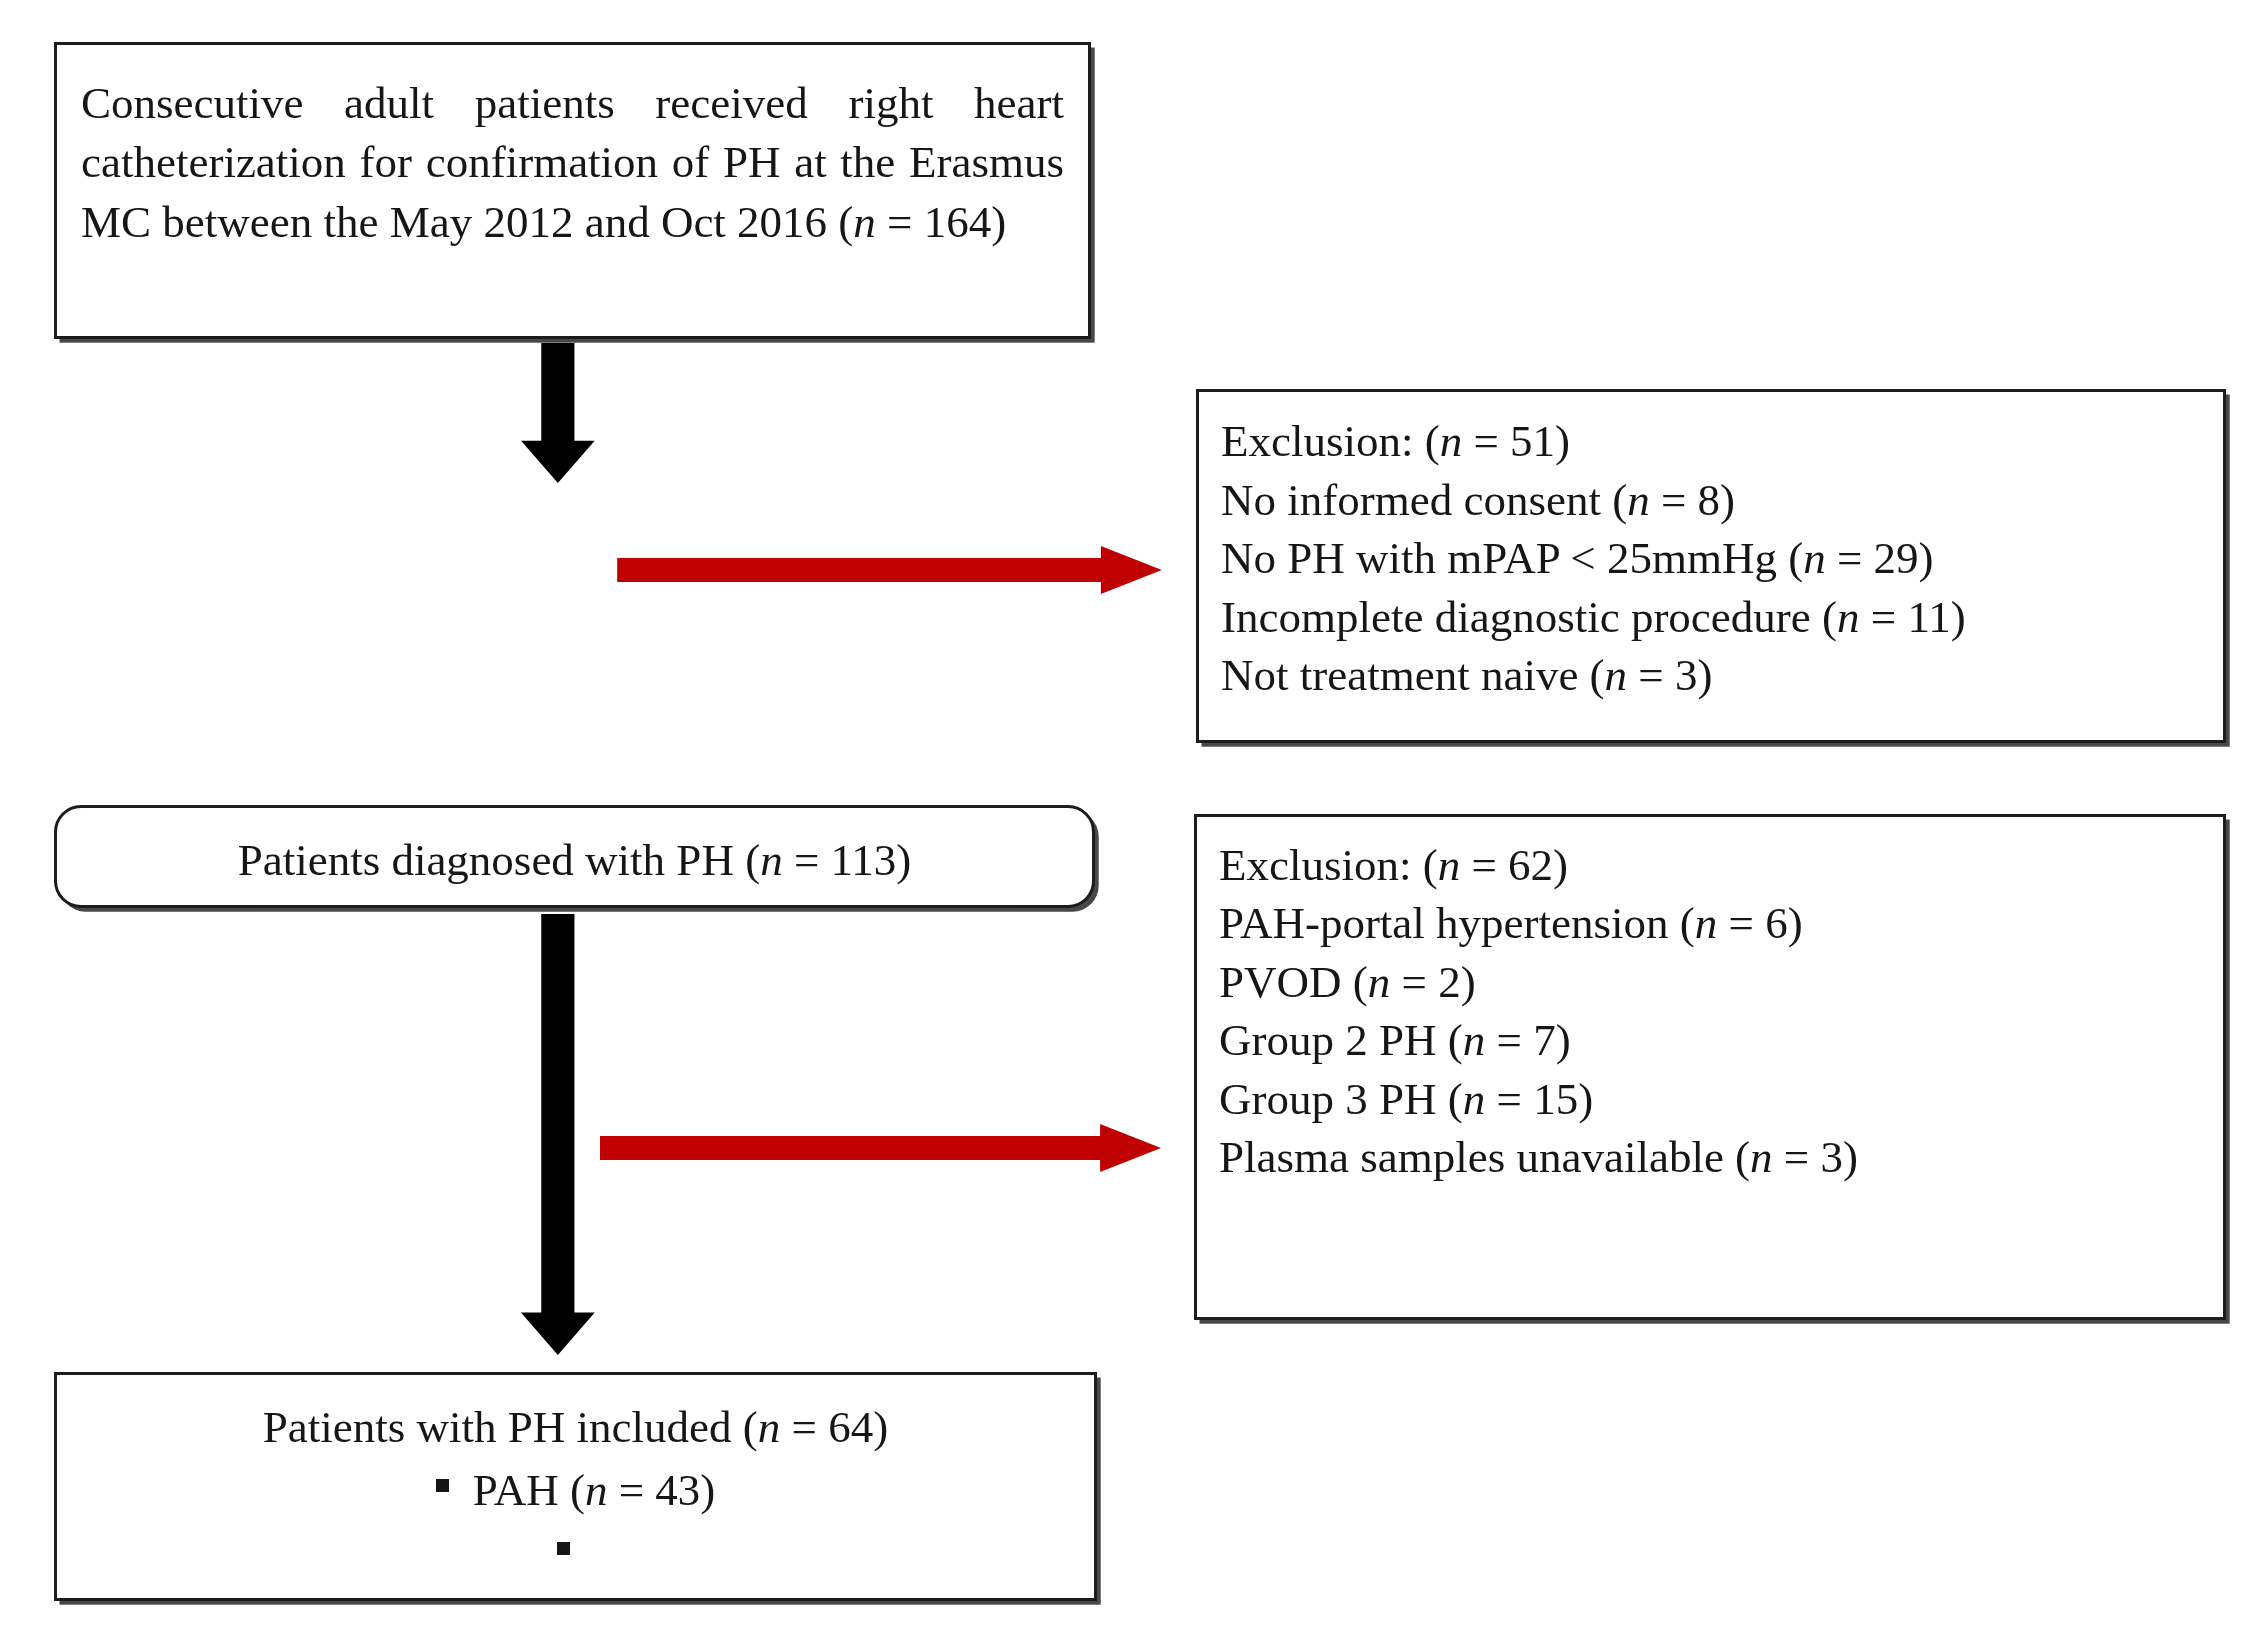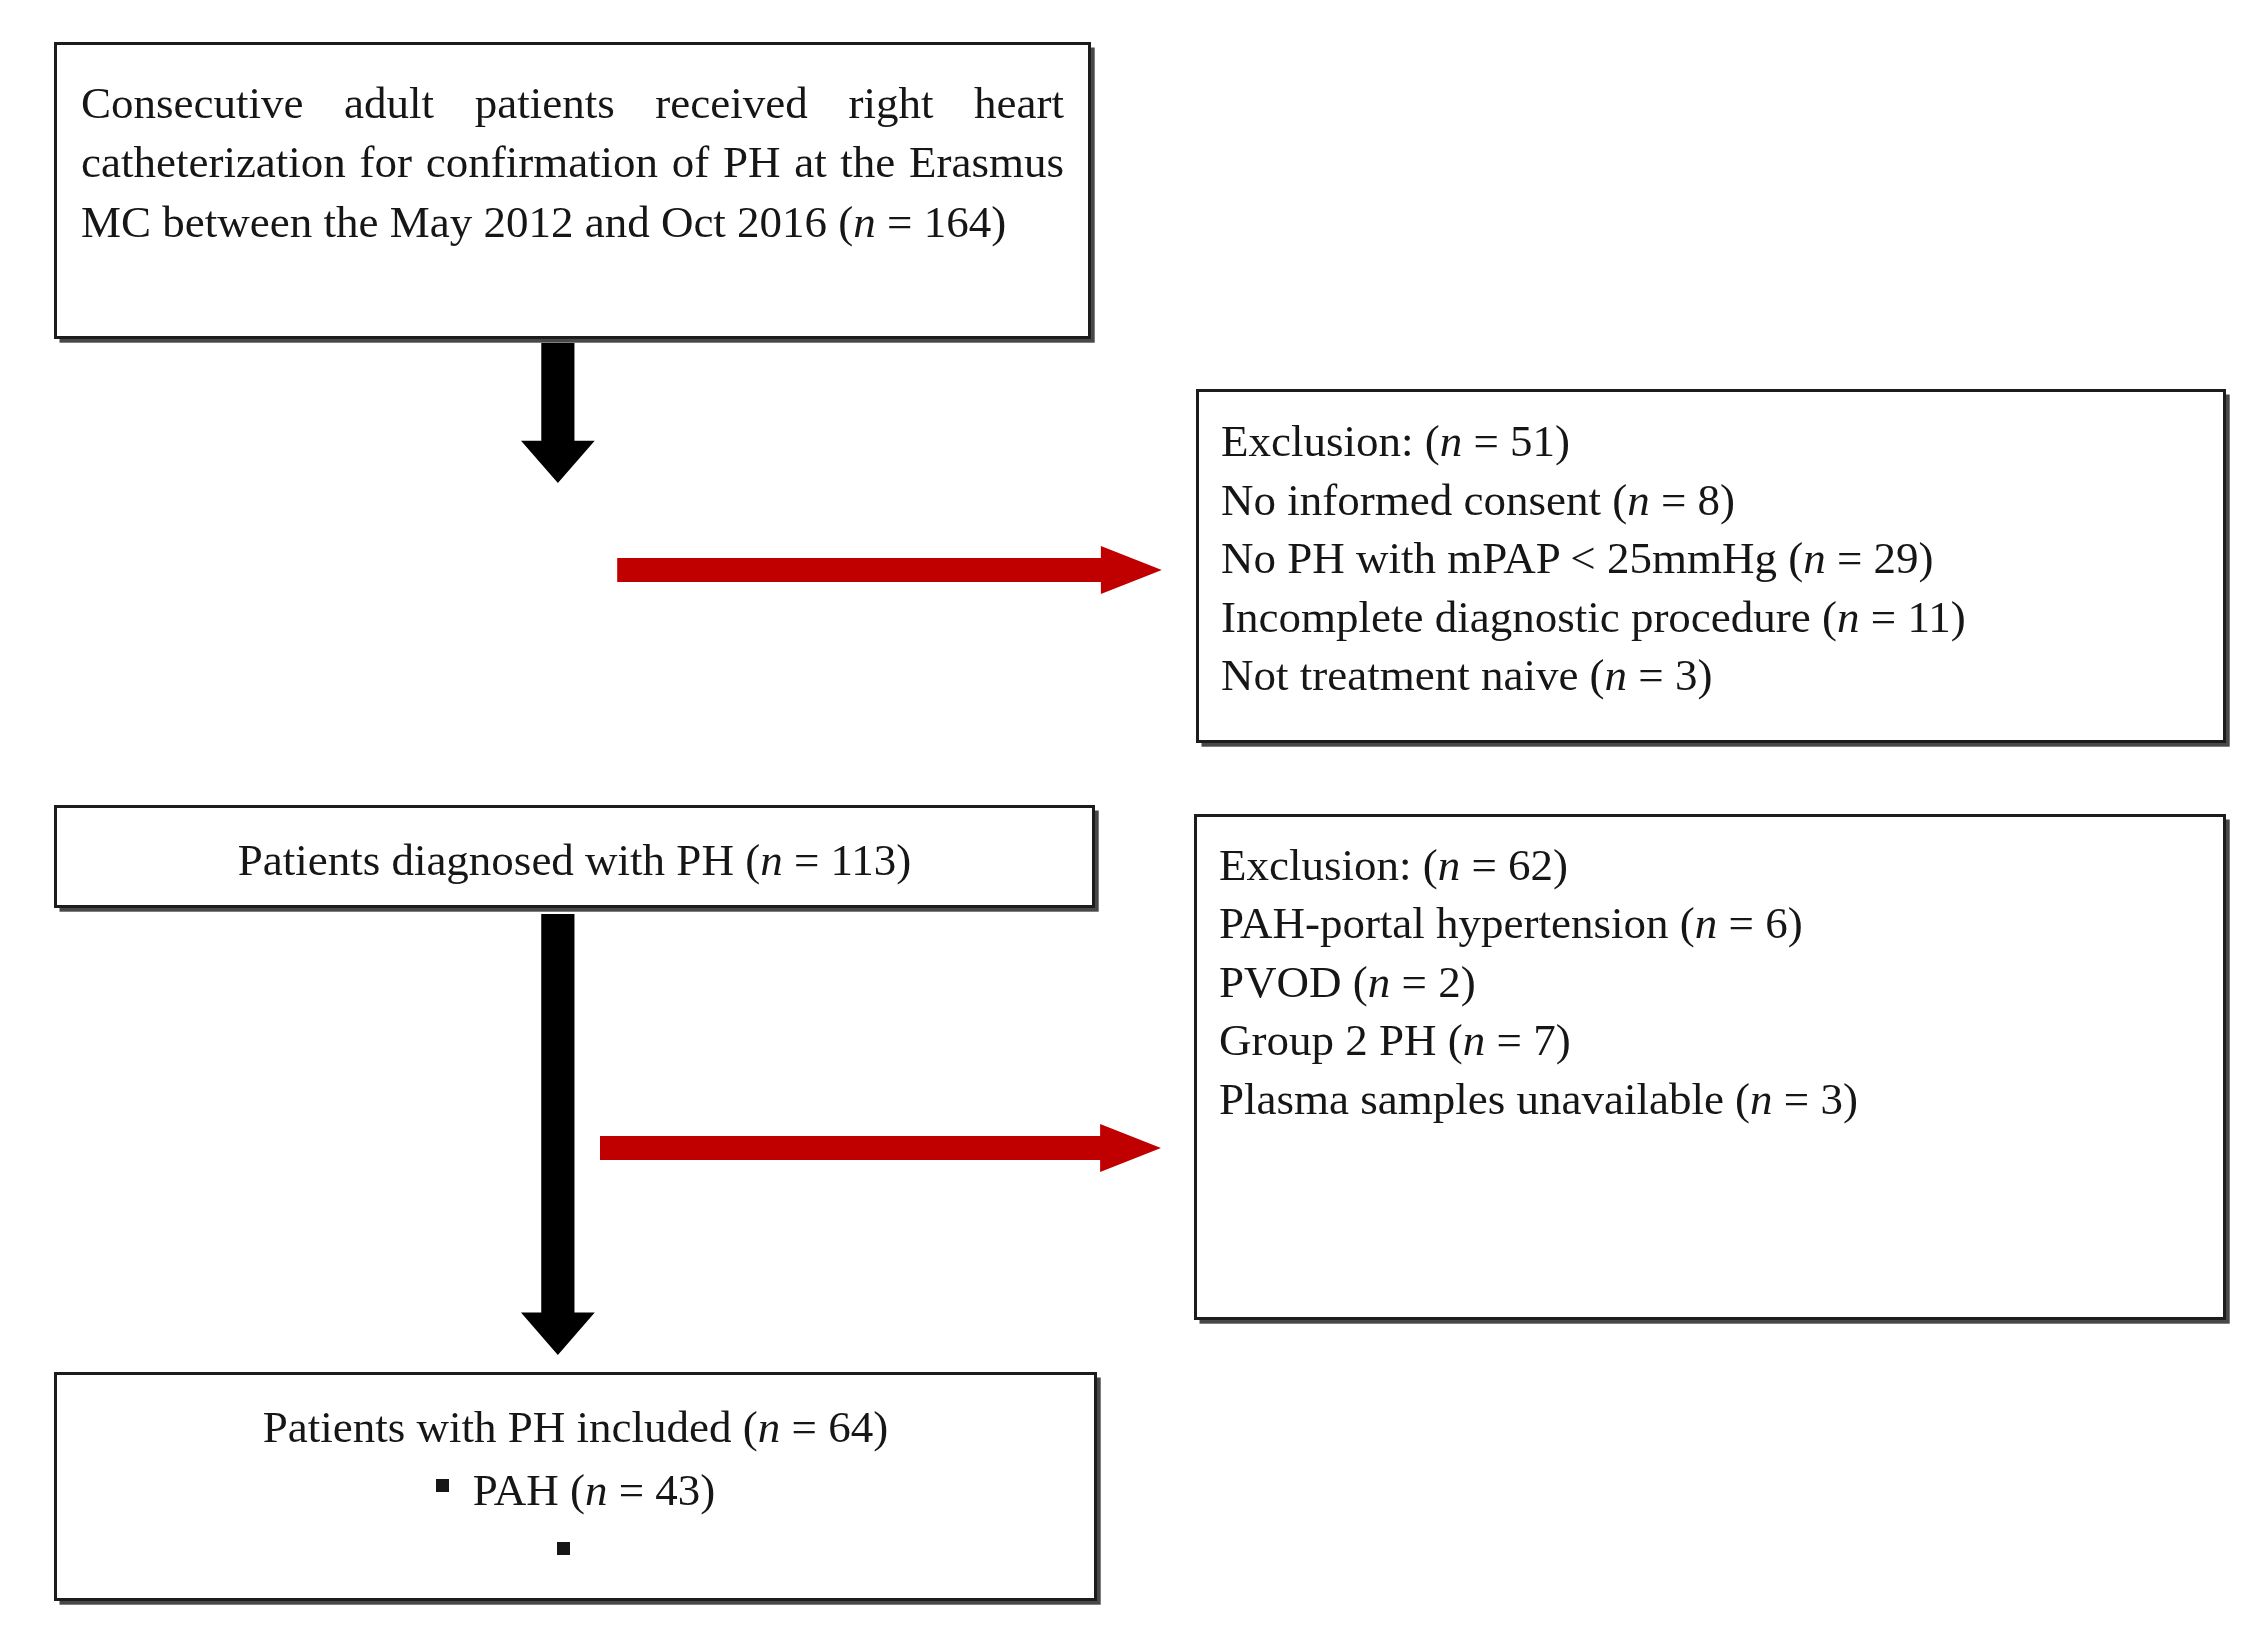--- a/index.html
+++ b/index.html
@@ -52,20 +52,21 @@
   
   #box-diagnosed {
     left: 54px;
     top: 805px;
     width: 1041px;
     height: 103px;
     padding: 16.6px 18.5px;
     display: flex;
     align-items: center;
     justify-content: center;
+    border-radius: 27px;
   }
 
   
   #box-included {
     left: 54px;
     top: 1372px;
     width: 1043px;
     height: 229px;
     padding: 16.6px 18.5px 13px 18.5px;
   }
@@ -150,20 +151,21 @@
 
   <svg class="arrow-svg" id="arrow-red-2" width="561" height="48" viewBox="0 0 608 52">
     <polygon points="0,13 542,13 542,0 608,26 542,52 542,39 0,39" fill="#c00000"></polygon>
   </svg>
 
   <div class="box" id="box-exclusion-2">
     <div class="excl-line">Exclusion: (<i>n</i> = 62)</div>
     <div class="excl-line">PAH-portal hypertension (<i>n</i> = 6)</div>
     <div class="excl-line">PVOD (<i>n</i> = 2)</div>
     <div class="excl-line">Group 2 PH (<i>n</i> = 7)</div>
+    <div class="excl-line">Group 3 PH (<i>n</i> = 15)</div>
     <div class="excl-line">Plasma samples unavailable (<i>n</i> = 3)</div>
   </div>
 
   <div class="box" id="box-included">
     <div class="box-text center">Patients with PH included (<i>n</i> = 64)</div>
     <div class="box-text bullet-row">
       <span class="bullet-glyph"></span><span>PAH (<i>n</i> = 43)</span>
     </div>
     <div class="box-text bullet-row">
       <span class="bullet-glyph"></span>

